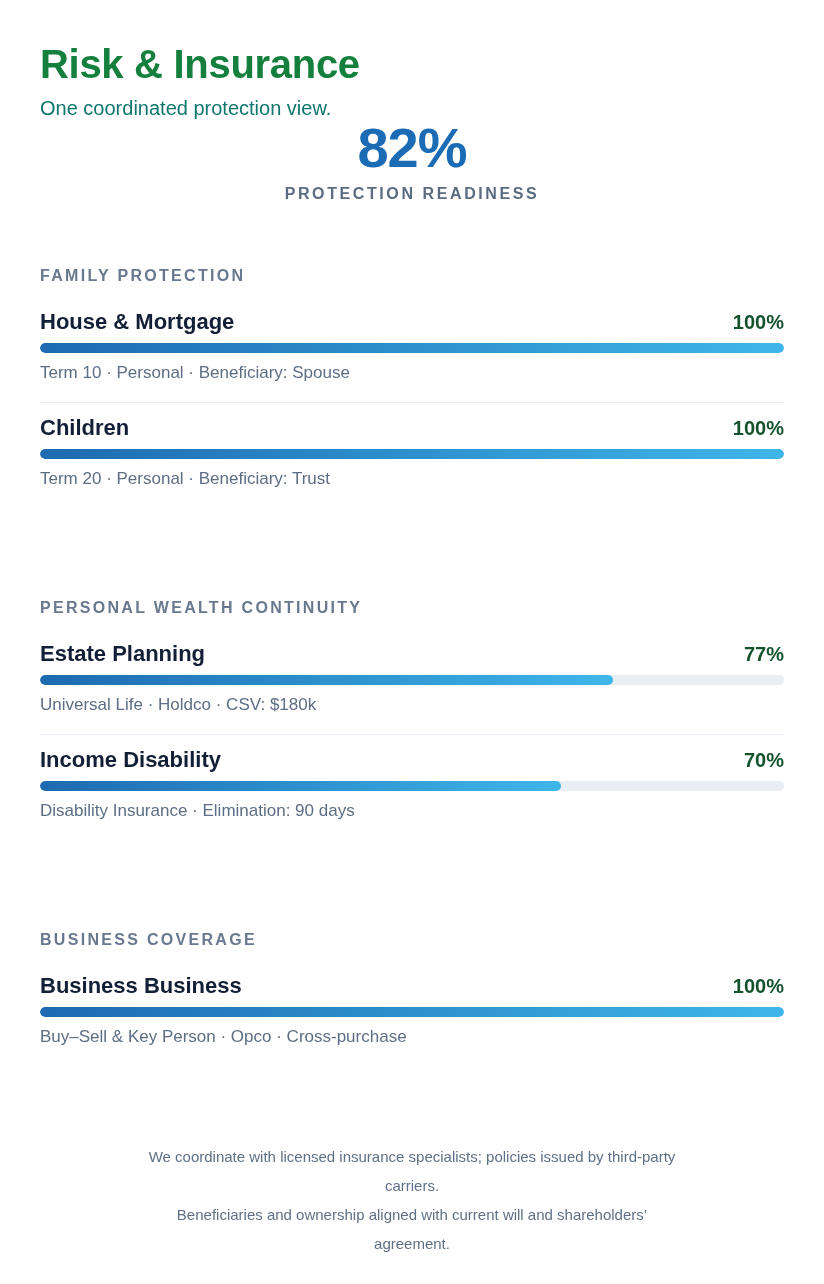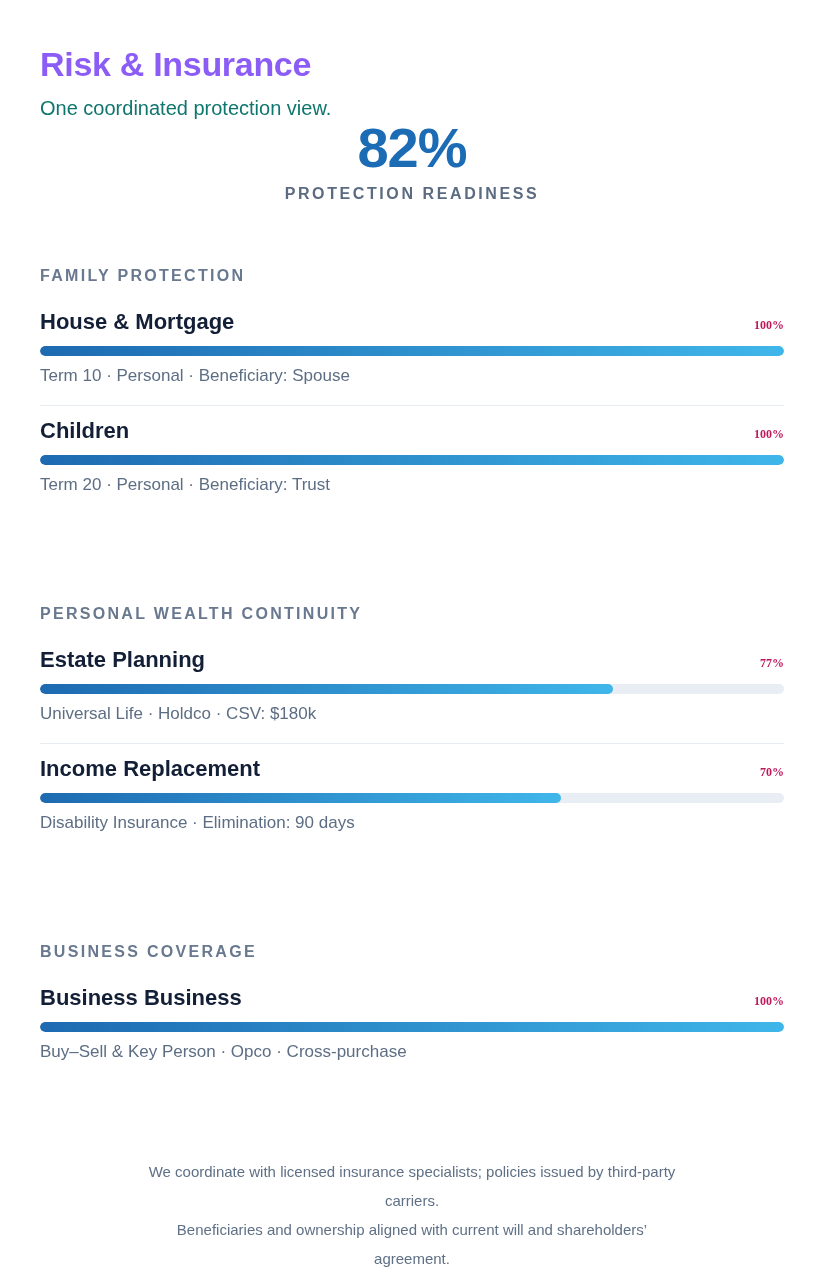--- a/index.html
+++ b/index.html
@@ -3,38 +3,38 @@
 <meta charset="utf-8">
 <style>
   html,body{margin:0;padding:0;}
   body{
     width:824px;height:1284px;overflow:hidden;background:#ffffff;
     font-family:"Liberation Sans", sans-serif;color:#16243d;
     -webkit-font-smoothing:antialiased;
   }
   .page{box-sizing:border-box;padding:46px 40px 0 40px;}
 
-  .page-title{margin:0;font-size:34px;line-height:36px;font-weight:700;color:#8b5cf6;letter-spacing:-0.3px;}
+  .page-title{margin:0;font-size:40px;line-height:36px;font-weight:700;color:#15803d;letter-spacing:-0.3px;}
   .page-subtitle{margin:15px 0 0 0;font-size:20px;line-height:23px;font-weight:400;color:#0f766e;}
 
   .hero{text-align:center;}
   .hero-value{font-size:56px;line-height:56px;font-weight:700;color:var(--accent,#1b6cb5);letter-spacing:-1px;}
   .hero-label{margin-top:8px;font-size:16px;line-height:19px;font-weight:600;letter-spacing:2.6px;color:#5b6b81;}
 
   #sections > .section:first-child{margin-top:64px;}
   .section + .section{margin-top:91px;}
   .section-heading{margin:0;font-size:16px;line-height:17px;font-weight:700;letter-spacing:2.3px;color:#68788e;}
   .items{margin-top:26px;}
 
   .item{padding:13px 0 20px 0;}
   .item:first-child{padding-top:0;}
   .item:not(:last-child){border-bottom:1px solid var(--divider,#e7ecf2);}
   .item-head{display:flex;justify-content:space-between;align-items:baseline;}
   .item-title{font-size:22px;line-height:24px;font-weight:700;color:#131f36;}
-  .item-pct{font-size:12px;line-height:24px;font-weight:700;color:#be185d;font-family:Liberation Serif, serif;}
+  .item-pct{font-size:20px;line-height:24px;font-weight:700;color:#14532d;}
   .bar{margin-top:9px;height:10px;border-radius:5px;background:var(--track,#e9edf4);overflow:hidden;}
   .bar-fill{height:100%;border-radius:5px;background:linear-gradient(90deg,var(--bar-start,#1d6ab1),var(--bar-end,#3fb6e9));}
   .item-detail{margin-top:10px;font-size:17px;line-height:19px;font-weight:400;color:#5d6e84;}
 
   .footnote{margin-top:76px;text-align:center;font-size:15px;color:#5f7086;}
   .footnote-line{line-height:29px;}
 </style>
 </head>
 <body>
 
@@ -85,21 +85,21 @@
       <span class="item-pct">77%</span>
     </div>
     <div class="bar">
       <div class="bar-fill" style="width: 77%;"></div>
     </div>
     <div class="item-detail">Universal Life · Holdco · CSV: $180k</div>
   </div>
 
   <div class="item">
     <div class="item-head">
-      <span class="item-title">Income Replacement</span>
+      <span class="item-title">Income Disability</span>
       <span class="item-pct">70%</span>
     </div>
     <div class="bar">
       <div class="bar-fill" style="width: 70%;"></div>
     </div>
     <div class="item-detail">Disability Insurance · Elimination: 90 days</div>
   </div>
 </div>
   </section>
 

